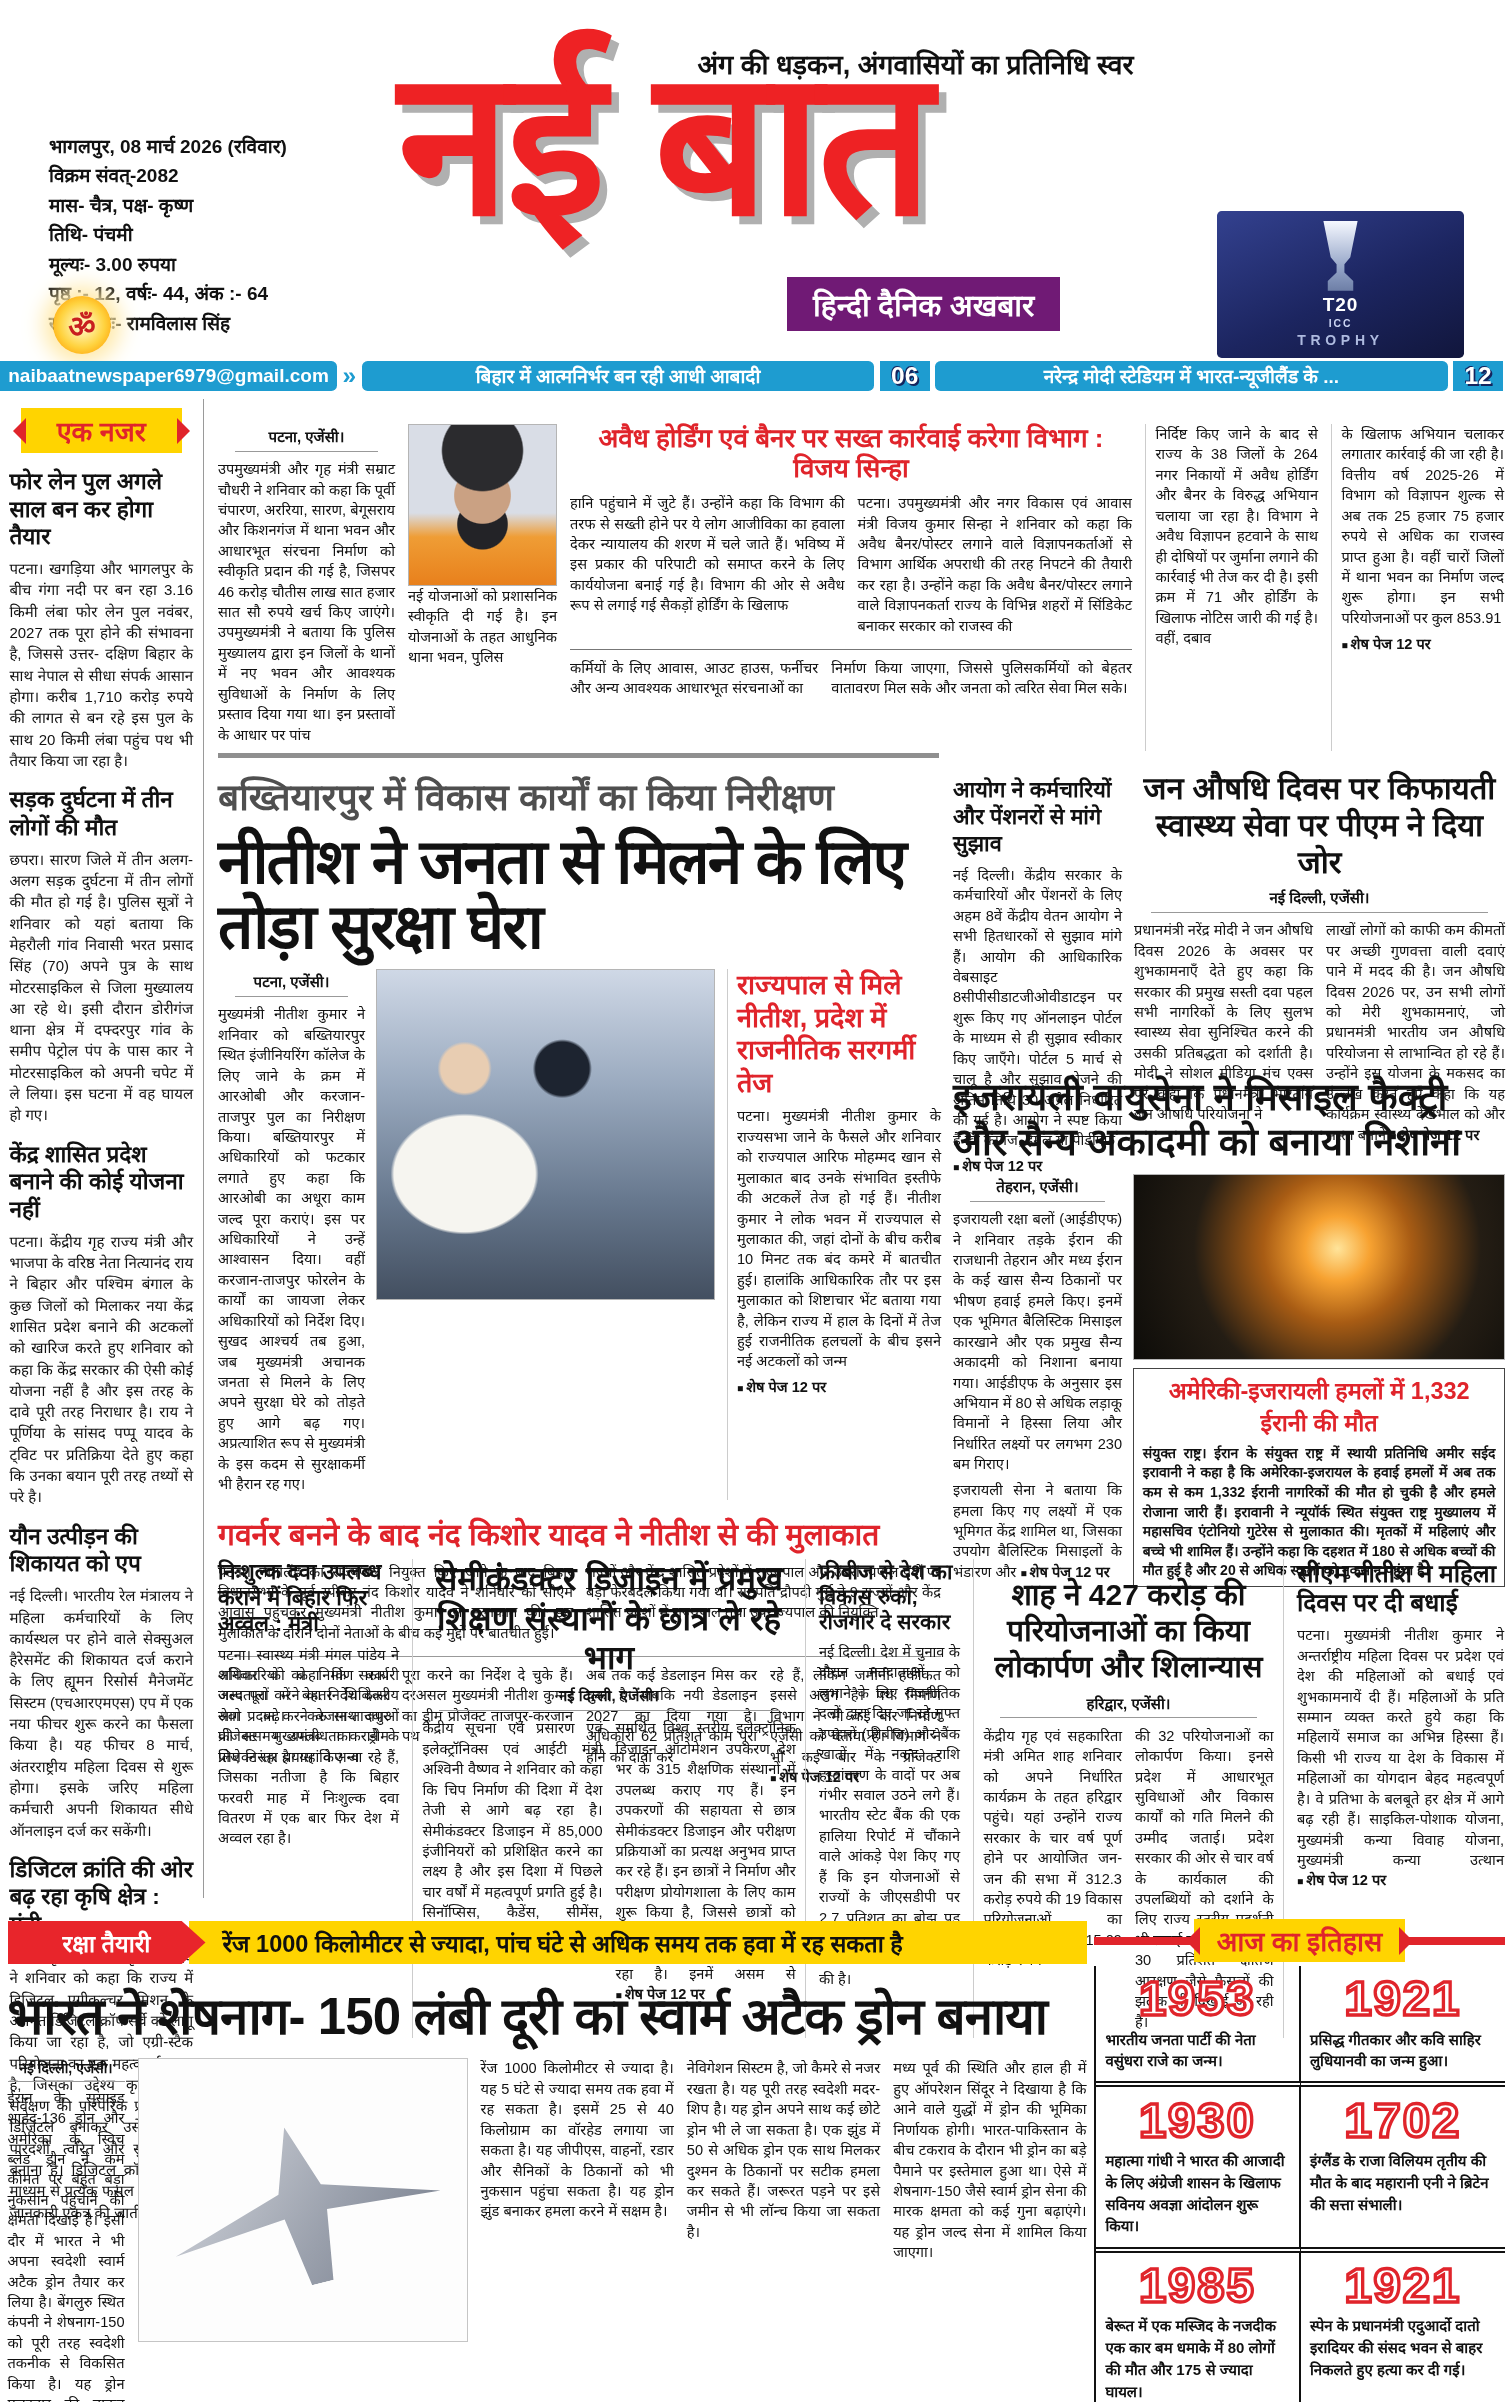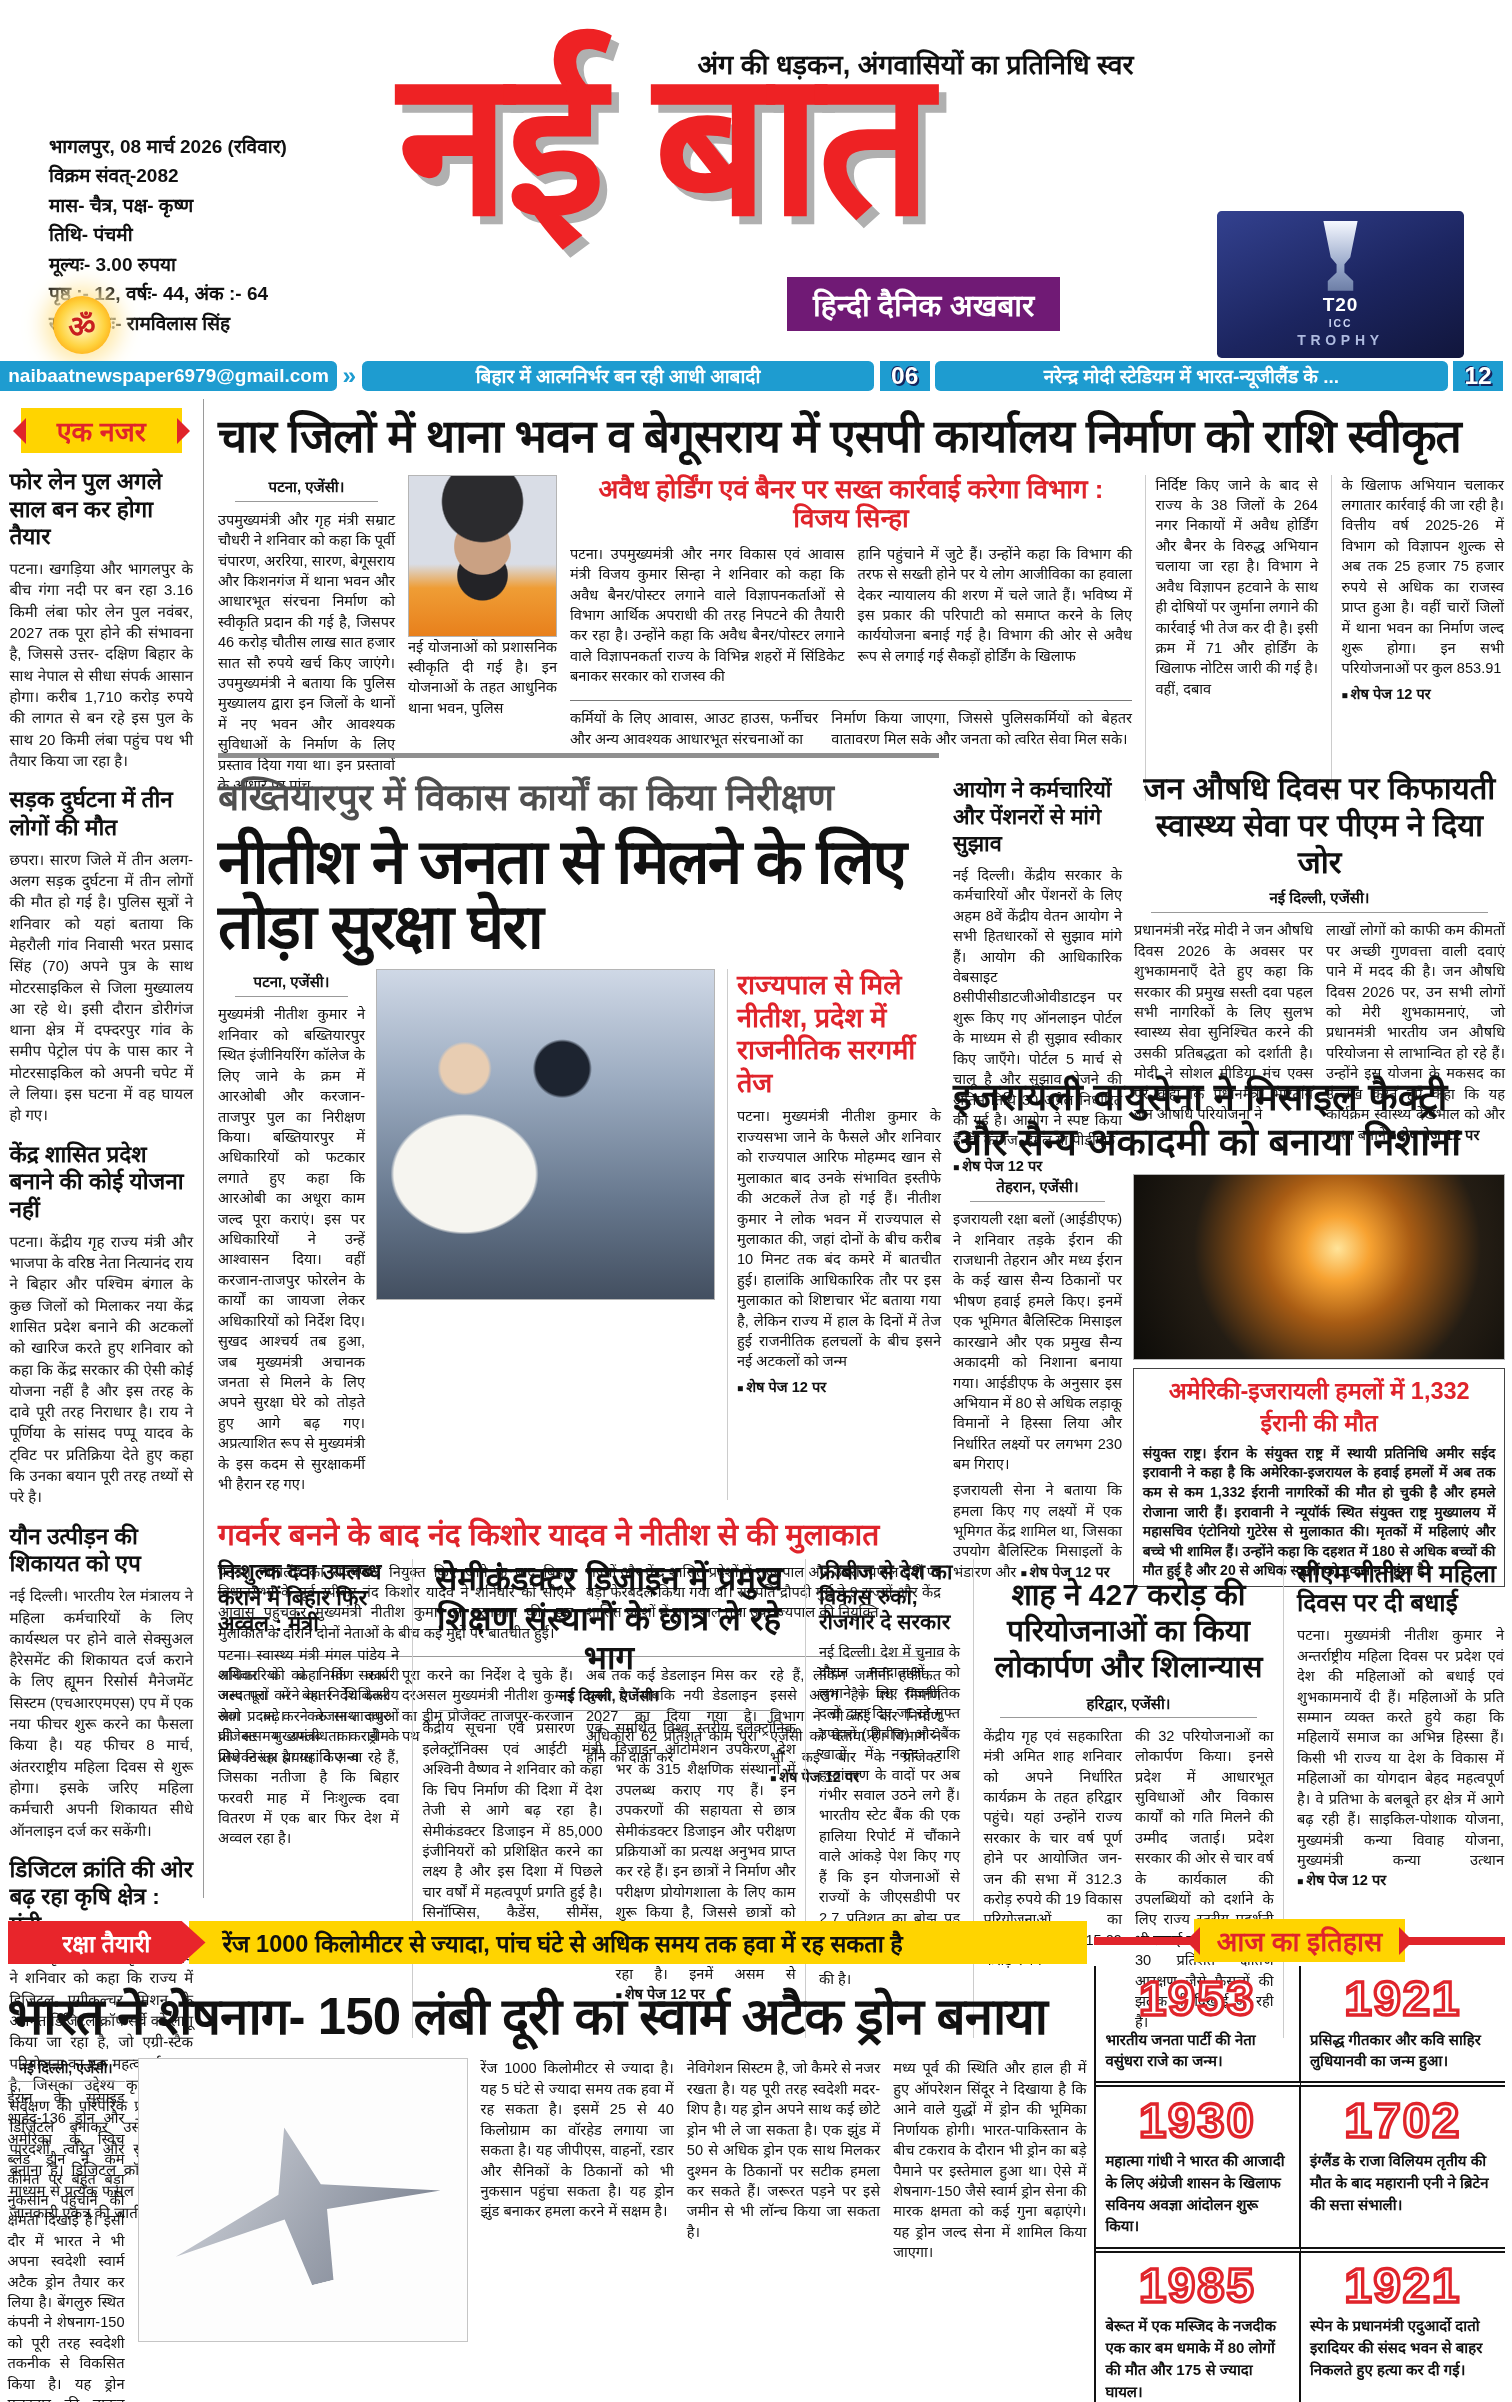--- a/index.html
+++ b/index.html
@@ -191,35 +191,34 @@
     <p>छपरा। सारण जिले में तीन अलग-अलग सड़क दुर्घटना में तीन लोगों की मौत हो गई है। पुलिस सूत्रों ने शनिवार को यहां बताया कि मेहरौली गांव निवासी भरत प्रसाद सिंह (70) अपने पुत्र के साथ मोटरसाइकिल से जिला मुख्यालय आ रहे थे। इसी दौरान डोरीगंज थाना क्षेत्र में दफ्दरपुर गांव के समीप पेट्रोल पंप के पास कार ने मोटरसाइकिल को अपनी चपेट में ले लिया। इस घटना में वह घायल हो गए।</p>
     <h4>केंद्र शासित प्रदेश बनाने की कोई योजना नहीं</h4>
     <p>पटना। केंद्रीय गृह राज्य मंत्री और भाजपा के वरिष्ठ नेता नित्यानंद राय ने बिहार और पश्चिम बंगाल के कुछ जिलों को मिलाकर नया केंद्र शासित प्रदेश बनाने की अटकलों को खारिज करते हुए शनिवार को कहा कि केंद्र सरकार की ऐसी कोई योजना नहीं है और इस तरह के दावे पूरी तरह निराधार है। राय ने पूर्णिया के सांसद पप्पू यादव के ट्विट पर प्रतिक्रिया देते हुए कहा कि उनका बयान पूरी तरह तथ्यों से परे है।</p>
     <h4>यौन उत्पीड़न की शिकायत को एप</h4>
     <p>नई दिल्ली। भारतीय रेल मंत्रालय ने महिला कर्मचारियों के लिए कार्यस्थल पर होने वाले सेक्सुअल हैरेसमेंट की शिकायत दर्ज कराने के लिए ह्यूमन रिसोर्स मैनेजमेंट सिस्टम (एचआरएमएस) एप में एक नया फीचर शुरू करने का फैसला किया है। यह फीचर 8 मार्च, अंतरराष्ट्रीय महिला दिवस से शुरू होगा। इसके जरिए महिला कर्मचारी अपनी शिकायत सीधे ऑनलाइन दर्ज कर सकेंगी।</p>
     <h4>डिजिटल क्रांति की ओर बढ़ रहा कृषि क्षेत्र : मंत्री</h4>
     <p>पटना। कृषि मंत्री राम कृपाल यादव ने शनिवार को कहा कि राज्य में डिजिटल एग्रीकल्चर मिशन के अंतर्गत डिजिटल क्रॉप सर्वे को लागू किया जा रहा है, जो एग्री-स्टैक परियोजना का एक महत्वपूर्ण घटक है, जिसका उद्देश्य कृषि फसल सर्वेक्षण की पारंपरिक प्रक्रिया को डिजिटल बनाकर उसे अधिक पारदर्शी, त्वरित और सुव्यवस्थित बनाना है। डिजिटल क्रॉप सर्वे के माध्यम से प्रत्येक फसल से संबंधित जानकारी एकत्र की जाती है।</p>
   </div>
 
   <div class="tstory">
-    <h1>चार जिलों में थाना भवन व बेगूसराय में एसपी कार्यालय निर्माण को राशि स्वीकृत</h1>
     <div class="trow">
       <div class="tcolA">
         <div class="byl">पटना, एजेंसी।</div>
         <p class="small">उपमुख्यमंत्री और गृह मंत्री सम्राट चौधरी ने शनिवार को कहा कि पूर्वी चंपारण, अररिया, सारण, बेगूसराय और किशनगंज में थाना भवन और आधारभूत संरचना निर्माण को स्वीकृति प्रदान की गई है, जिसपर 46 करोड़ चौतीस लाख सात हजार सात सौ रुपये खर्च किए जाएंगे। उपमुख्यमंत्री ने बताया कि पुलिस मुख्यालय द्वारा इन जिलों के थानों में नए भवन और आवश्यक सुविधाओं के निर्माण के लिए प्रस्ताव दिया गया था। इन प्रस्तावों के आधार पर पांच</p>
       </div>
       <div class="tcolB">
         <div class="photo photo1"></div>
         <p class="small">नई योजनाओं को प्रशासनिक स्वीकृति दी गई है। इन योजनाओं के तहत आधुनिक थाना भवन, पुलिस</p>
       </div>
       <div class="tcolC">
         <div class="subhead">अवैध होर्डिंग एवं बैनर पर सख्त कार्रवाई करेगा विभाग : विजय सिन्हा</div>
         <div class="cols2">
+          <p class="small c">हानि पहुंचाने में जुटे हैं। उन्होंने कहा कि विभाग की तरफ से सख्ती होने पर ये लोग आजीविका का हवाला देकर न्यायालय की शरण में चले जाते हैं। भविष्य में इस प्रकार की परिपाटी को समाप्त करने के लिए कार्ययोजना बनाई गई है। विभाग की ओर से अवैध रूप से लगाई गई सैकड़ों होर्डिंग के खिलाफ</p>
           <p class="small c">पटना। उपमुख्यमंत्री और नगर विकास एवं आवास मंत्री विजय कुमार सिन्हा ने शनिवार को कहा कि अवैध बैनर/पोस्टर लगाने वाले विज्ञापनकर्ताओं से विभाग आर्थिक अपराधी की तरह निपटने की तैयारी कर रहा है। उन्होंने कहा कि अवैध बैनर/पोस्टर लगाने वाले विज्ञापनकर्ता राज्य के विभिन्न शहरों में सिंडिकेट बनाकर सरकार को राजस्व की</p>
-          <p class="small c">हानि पहुंचाने में जुटे हैं। उन्होंने कहा कि विभाग की तरफ से सख्ती होने पर ये लोग आजीविका का हवाला देकर न्यायालय की शरण में चले जाते हैं। भविष्य में इस प्रकार की परिपाटी को समाप्त करने के लिए कार्ययोजना बनाई गई है। विभाग की ओर से अवैध रूप से लगाई गई सैकड़ों होर्डिंग के खिलाफ</p>
         </div>
         <div class="controw">
           <p class="small c">कर्मियों के लिए आवास, आउट हाउस, फर्नीचर और अन्य आवश्यक आधारभूत संरचनाओं का</p>
           <p class="small c">निर्माण किया जाएगा, जिससे पुलिसकर्मियों को बेहतर वातावरण मिल सके और जनता को त्वरित सेवा मिल सके।</p>
         </div>
       </div>
       <div class="tcolD">
         <p class="small">निर्दिष्ट किए जाने के बाद से राज्य के 38 जिलों के 264 नगर निकायों में अवैध होर्डिंग और बैनर के विरुद्ध अभियान चलाया जा रहा है। विभाग ने अवैध विज्ञापन हटवाने के साथ ही दोषियों पर जुर्माना लगाने की कार्रवाई भी तेज कर दी है। इसी क्रम में 71 और होर्डिंग के खिलाफ नोटिस जारी की गई है। वहीं, दबाव</p>
       </div>
       <div class="tcolE">

